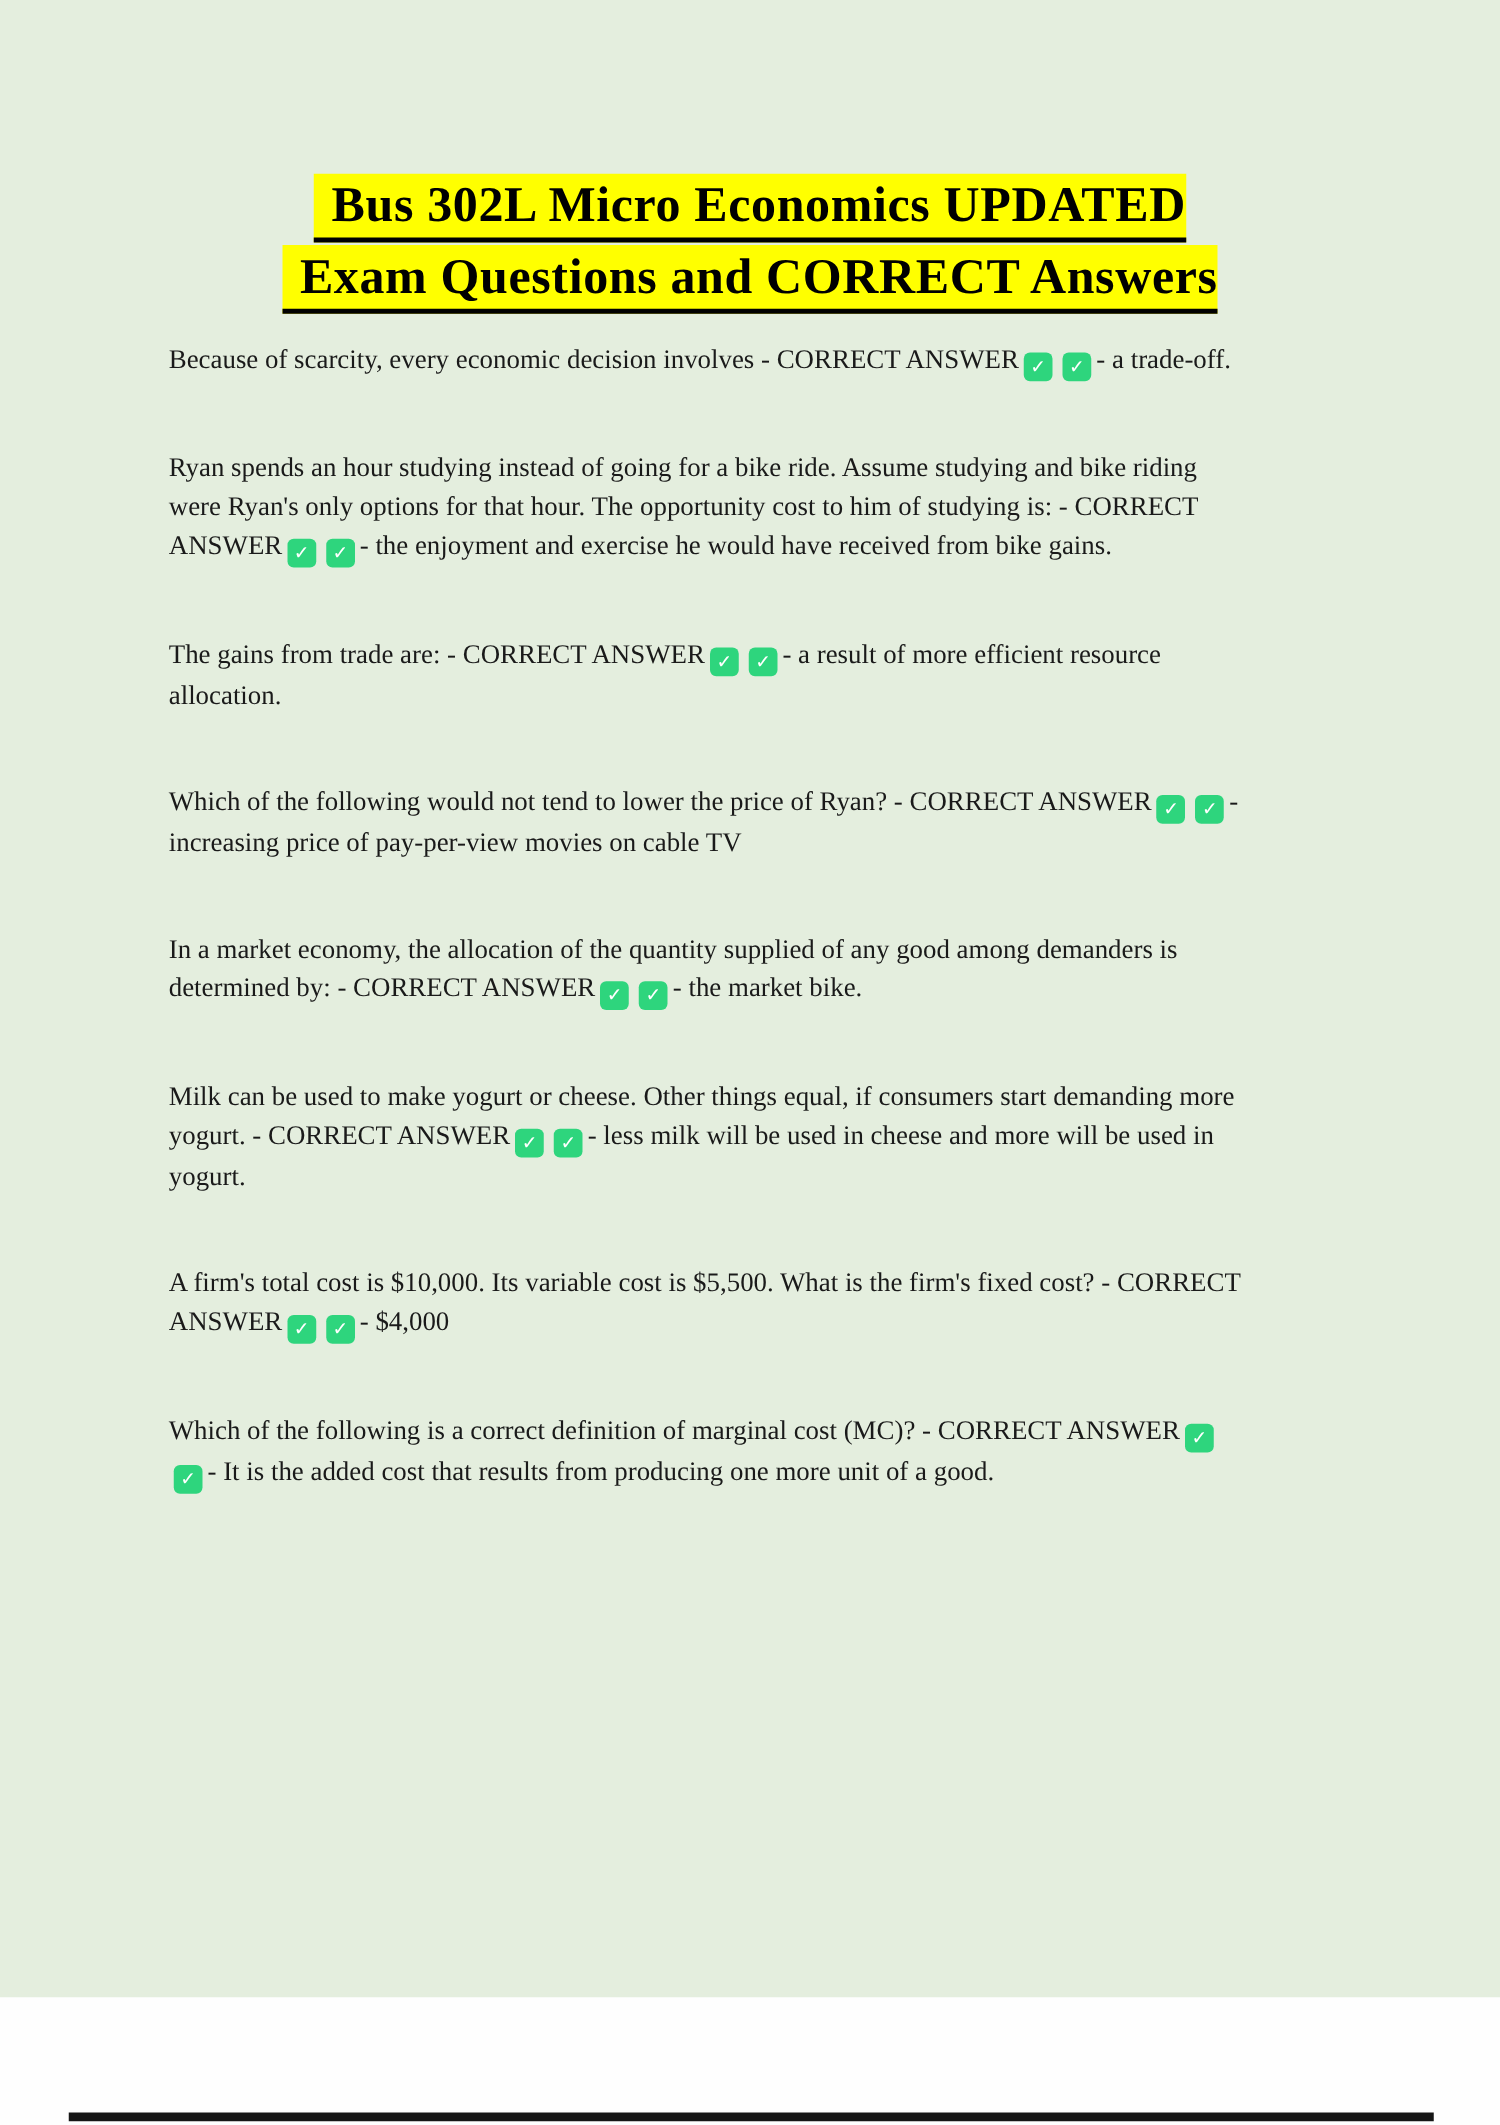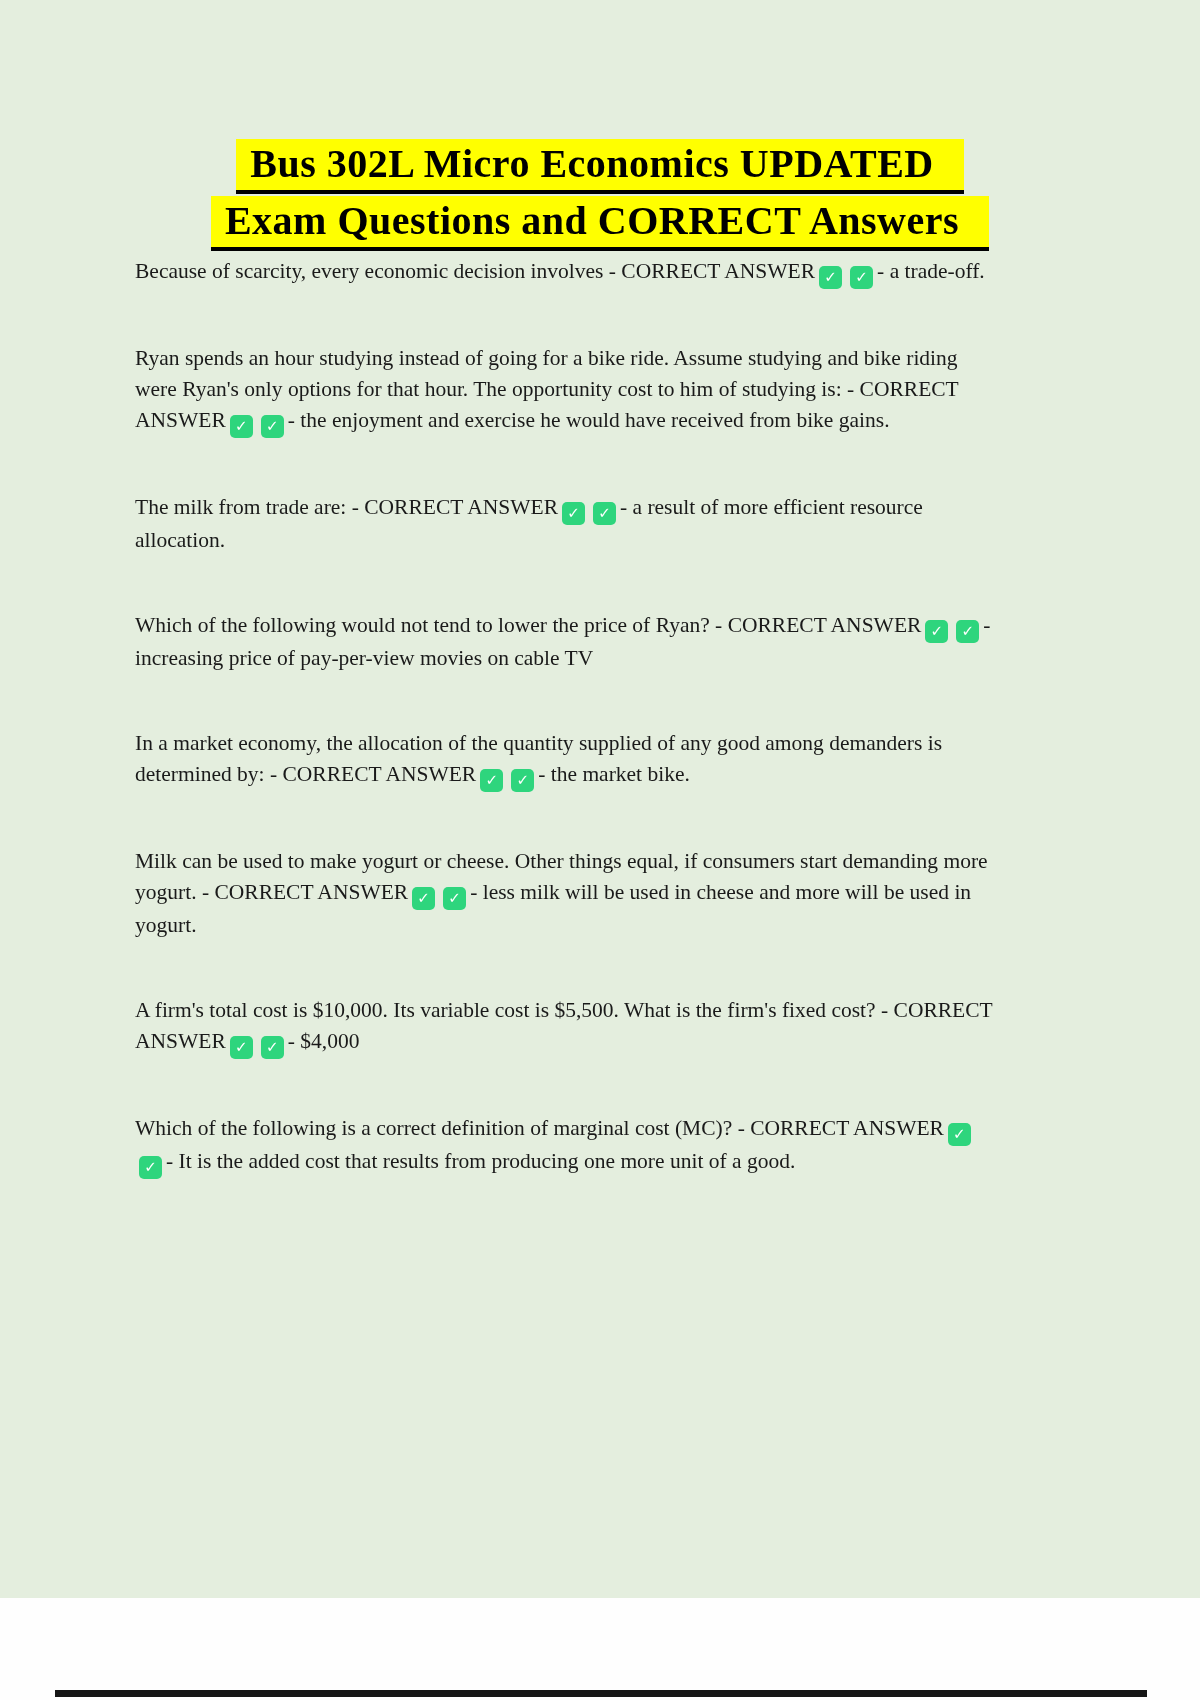--- a/index.html
+++ b/index.html
@@ -25,27 +25,27 @@
     margin-top: 138px;
     text-align: center;
     line-height: 1.0;
   }
   .title-line {
     display: inline-block;
     background: #ffff00;
     color: #000000;
     font-size: 40px;
     font-weight: bold;
-    padding: 5px 30px 6px 14px;
+    padding: 5px 0 6px 14px;
     margin: 1px 0;
     border-bottom: 4px solid #000000;
     letter-spacing: 0.5px;
   }
   .content {
-    margin: 4px 135px 0 135px;
+    margin: 20px 135px 0 135px;
     width: 862px;
     color: #1a1a1a;
     font-size: 21.5px;
     line-height: 31px;
   }
   .qa {
     margin: 0 0 54px 0;
   }
   .check {
     display: inline-flex;
@@ -90,21 +90,21 @@
       <span class="title-line">Bus 302L Micro Economics UPDATED</span><br>
       <span class="title-line">Exam Questions and CORRECT Answers</span>
     </div>
 
     <div class="content">
 
       <p class="qa"><span>Because of scarcity, every economic decision involves - CORRECT ANSWER</span><span class="check">✓</span><span class="check">✓</span><span>- a trade-off.</span></p>
 
       <p class="qa"><span>Ryan spends an hour studying instead of going for a bike ride. Assume studying and bike riding were Ryan's only options for that hour. The opportunity cost to him of studying is: - CORRECT ANSWER</span><span class="check">✓</span><span class="check">✓</span><span>- the enjoyment and exercise he would have received from bike gains.</span></p>
 
-      <p class="qa"><span>The milk from trade are: - CORRECT ANSWER</span><span class="check">✓</span><span class="check">✓</span><span>- a result of more efficient resource allocation.</span></p>
+      <p class="qa"><span>The gains from trade are: - CORRECT ANSWER</span><span class="check">✓</span><span class="check">✓</span><span>- a result of more efficient resource allocation.</span></p>
 
       <p class="qa"><span>Which of the following would not tend to lower the price of Ryan? - CORRECT ANSWER</span><span class="check">✓</span><span class="check">✓</span><span>- increasing price of pay-per-view movies on cable TV</span></p>
 
       <p class="qa"><span>In a market economy, the allocation of the quantity supplied of any good among demanders is determined by: - CORRECT ANSWER</span><span class="check">✓</span><span class="check">✓</span><span>- the market bike.</span></p>
 
       <p class="qa"><span>Milk can be used to make yogurt or cheese. Other things equal, if consumers start demanding more yogurt. - CORRECT ANSWER</span><span class="check">✓</span><span class="check">✓</span><span>- less milk will be used in cheese and more will be used in yogurt.</span></p>
 
 
       <p class="qa"><span>A firm's total cost is $10,000. Its variable cost is $5,500. What is the firm's fixed cost? - CORRECT ANSWER</span><span class="check">✓</span><span class="check">✓</span><span>- $4,000</span></p>
 

